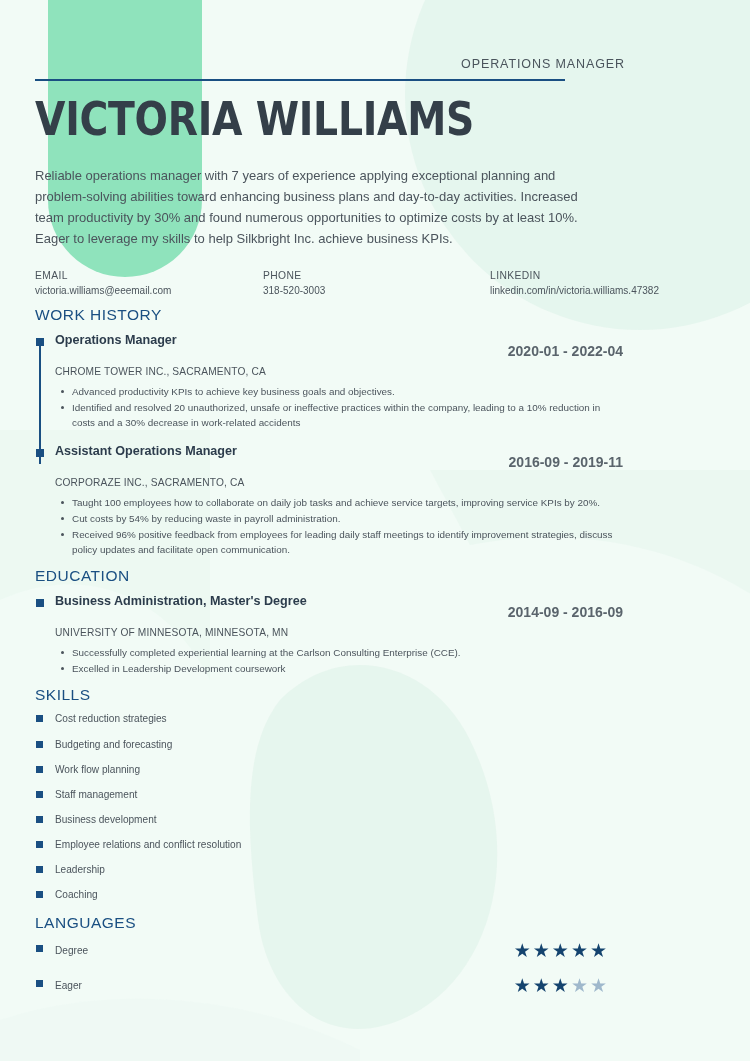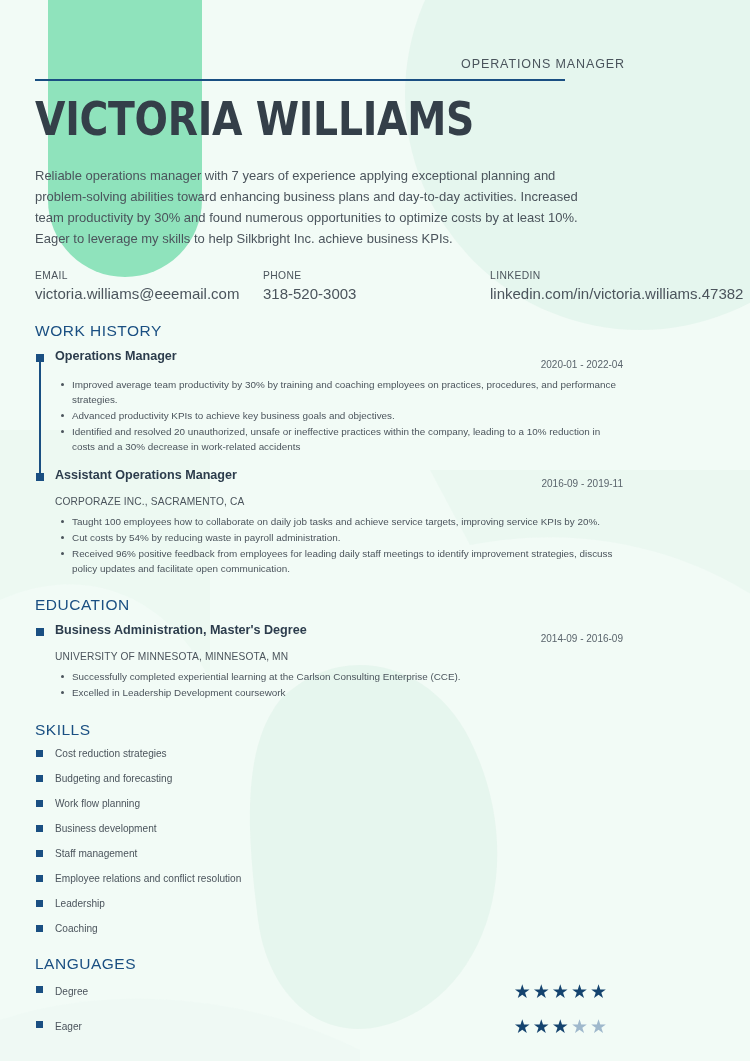--- a/index.html
+++ b/index.html
@@ -84,27 +84,27 @@
   .contact-col.email    { width: 228px; }
   .contact-col.phone    { width: 227px; }
   .contact-col.linkedin { width: auto; }
   .contact-label {
     font-size: 10.3px;
     letter-spacing: 0.4px;
     color: #4b545c;
   }
   .contact-value {
     margin-top: 4px;
-    font-size: 15px;
+    font-size: 10px;
     color: #4b545c;
   }
 
   
   .section {
-    margin-top: 20px;
+    margin-top: 10px;
   }
   .section-title {
     font-size: 15.5px;
     letter-spacing: 0.5px;
     color: #1a4f82;
     margin-bottom: 9px;
     font-weight: normal;
   }
 
   
@@ -136,25 +136,26 @@
     align-items: flex-start;
     justify-content: space-between;
   }
   .entry-role {
     font-size: 12.6px;
     font-weight: bold;
     color: #2c3c4c;
     line-height: 1.2;
   }
   .entry-dates {
-    font-size: 10px;
+    font-size: 14px;
     color: #5a646c;
     white-space: nowrap;
     padding-top: 10px;
     padding-right: 2px;
+    font-weight: bold;
   }
   .entry-org {
     margin-top: 7px;
     font-size: 10.2px;
     letter-spacing: 0.15px;
     color: #4b545c;
   }
   ul.bullets {
     margin: 7px 0 0 0;
     padding-left: 17px;
@@ -281,22 +282,22 @@
   <div class="section">
     <div class="section-title">WORK HISTORY</div>
     <div class="entries" id="work-entries">
       <div class="timeline-line" style="top: 9px; height: 122.188px; bottom: auto;"></div>
     <div class="entry">
           <div class="entry-marker"></div>
           <div class="entry-head">
             <div class="entry-role">Operations Manager</div>
             <div class="entry-dates">2020-01  - 2022-04</div>
           </div>
+          <div class="entry-org">CHROME TOWER INC., SACRAMENTO, CA</div>
           <ul class="bullets">
-            <li>Improved average team productivity by 30% by training and coaching employees on practices, procedures, and performance strategies.</li>
             <li>Advanced productivity KPIs to achieve key business goals and objectives.</li>
             <li>Identified and resolved 20 unauthorized, unsafe or ineffective practices within the company, leading to a 10% reduction in costs and a 30% decrease in work-related accidents</li>
           </ul>
         </div>
         <div class="entry">
           <div class="entry-marker"></div>
           <div class="entry-head">
             <div class="entry-role">Assistant Operations Manager</div>
             <div class="entry-dates">2016-09  - 2019-11</div>
           </div>
@@ -327,22 +328,22 @@
         </div>
       </div>
   </div>
 
   <div class="section">
     <div class="section-title">SKILLS</div>
     <ul class="square-list" id="skills-list">
         <li>Cost reduction strategies</li>
         <li>Budgeting and forecasting</li>
         <li>Work flow planning</li>
+        <li>Staff management</li>
         <li>Business development</li>
-        <li>Staff management</li>
         <li>Employee relations and conflict resolution</li>
         <li>Leadership</li>
         <li>Coaching</li>
       </ul>
   </div>
 
   <div class="section">
     <div class="section-title">LANGUAGES</div>
     <div id="languages-list">
         <div class="lang-item">

